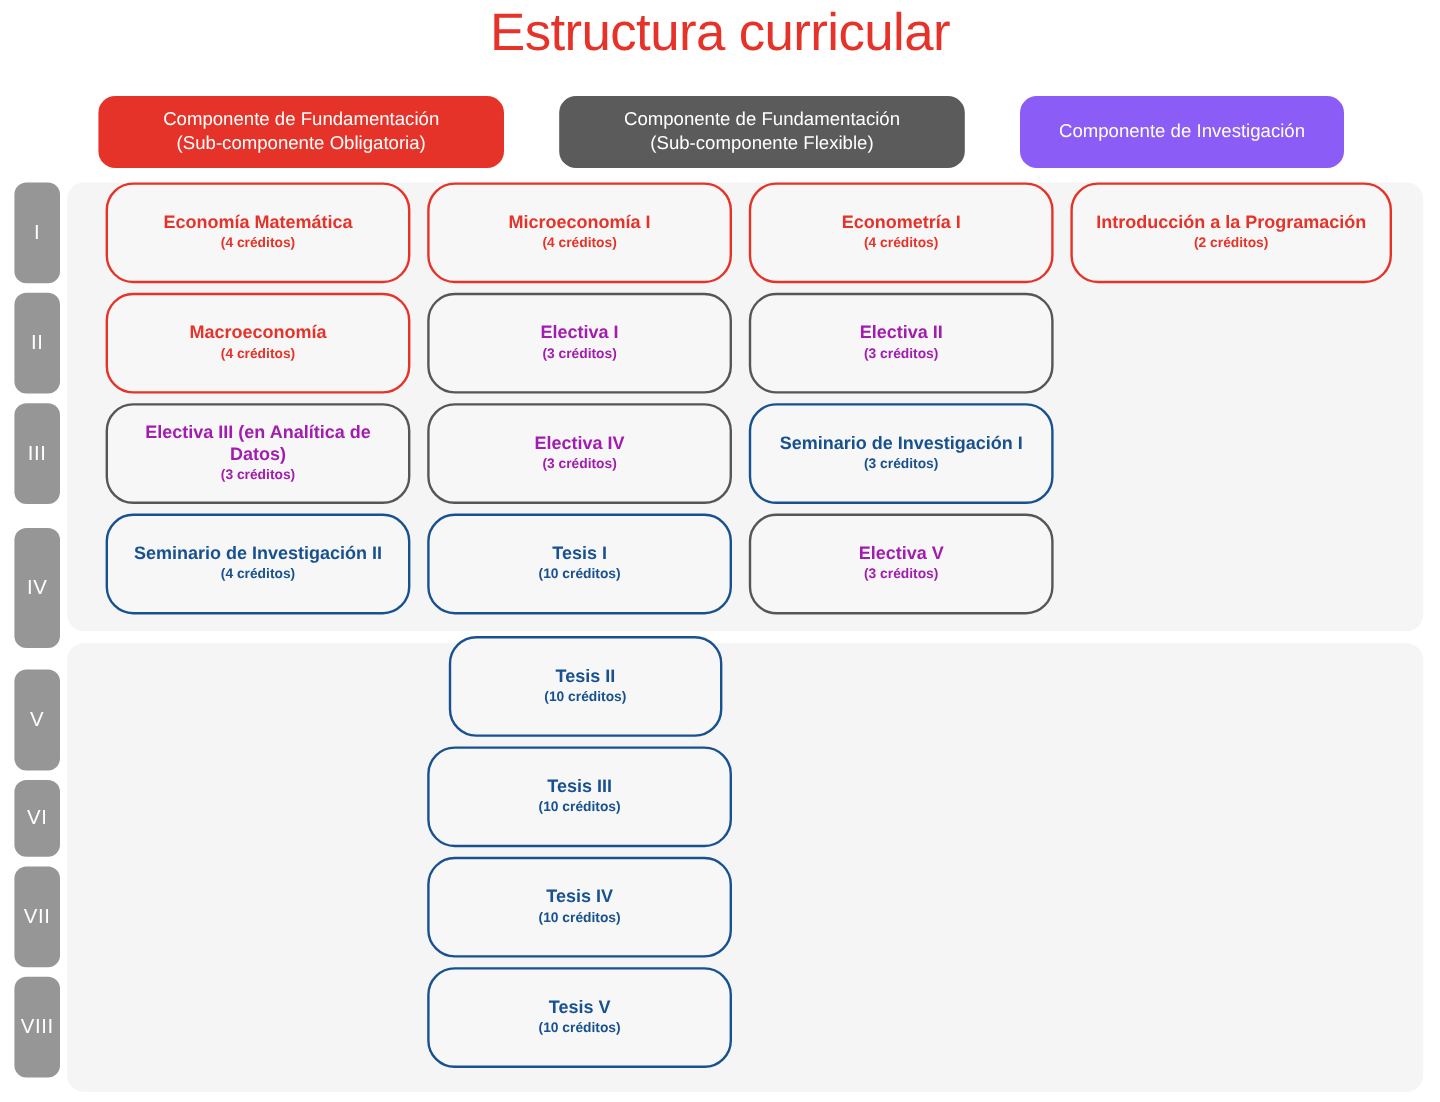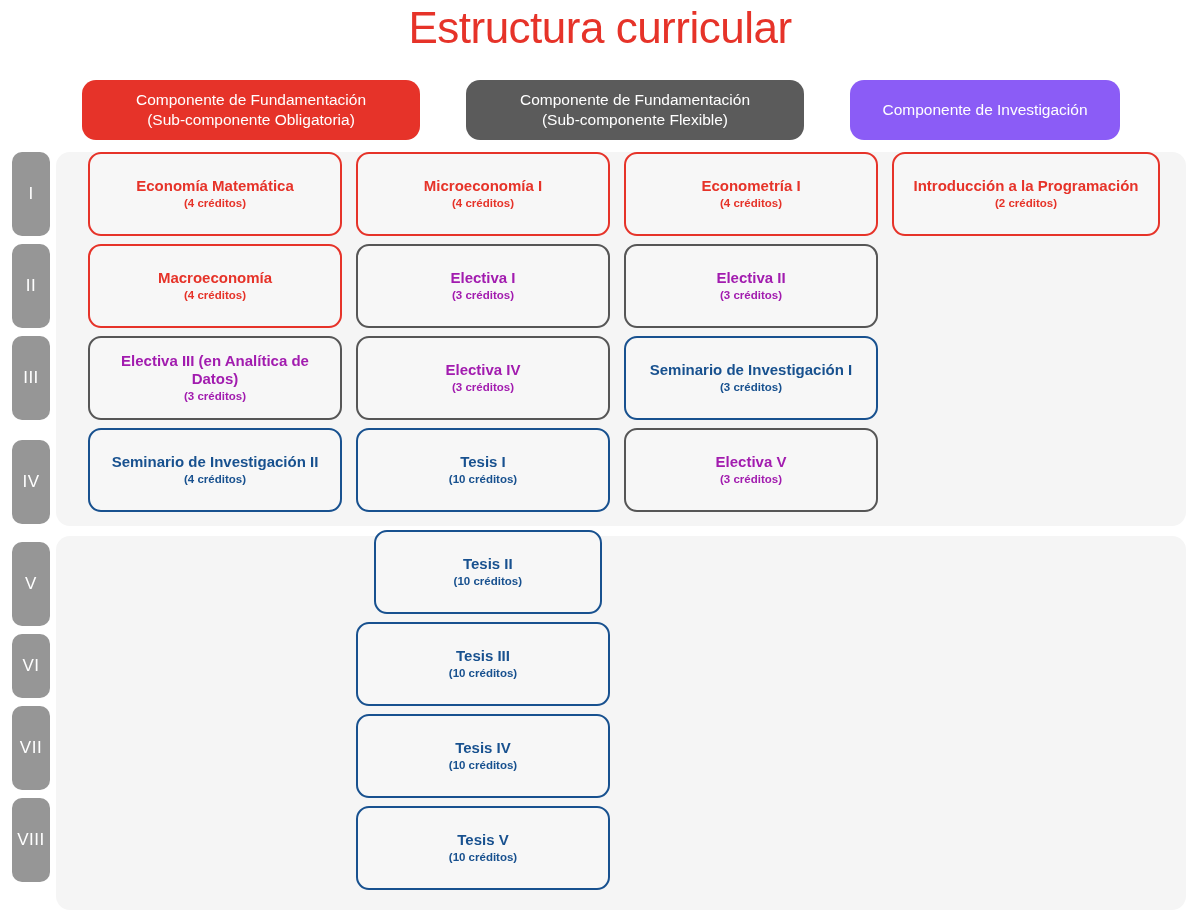--- a/index.html
+++ b/index.html
@@ -100,21 +100,21 @@
   }
   .cell.c0 { margin-left: 32px; }
   .cell.c1 { margin-left: 14px; }
   .cell.c2 { margin-left: 14px; }
   .cell.c3 { margin-left: 14px; width: 268px; }
 
   .card {
     width: 100%;
     height: 84px;
     background: #f7f7f7;
-    border-radius: 13px;
+    border-radius: 23px;
     display: flex;
     flex-direction: column;
     align-items: center;
     justify-content: center;
     text-align: center;
     padding: 4px 8px;
   }
   .card .name {
     font-size: 15px;
     font-weight: bold;
@@ -166,21 +166,21 @@
   <div class="sem-col" id="sem-col">
       <div class="sem-tab" style="height: 84px; margin-bottom: 8px;">
         <span>I</span>
       </div>
       <div class="sem-tab" style="height: 84px; margin-bottom: 8px;">
         <span>II</span>
       </div>
       <div class="sem-tab" style="height: 84px; margin-bottom: 20px;">
         <span>III</span>
       </div>
-      <div class="sem-tab" style="height: 84px; margin-bottom: 18px;">
+      <div class="sem-tab" style="height: 100px; margin-bottom: 18px;">
         <span>IV</span>
       </div>
       <div class="sem-tab" style="height: 84px; margin-bottom: 8px;">
         <span>V</span>
       </div>
       <div class="sem-tab" style="height: 64px; margin-bottom: 8px;">
         <span>VI</span>
       </div>
       <div class="sem-tab" style="height: 84px; margin-bottom: 8px;">
         <span>VII</span>

